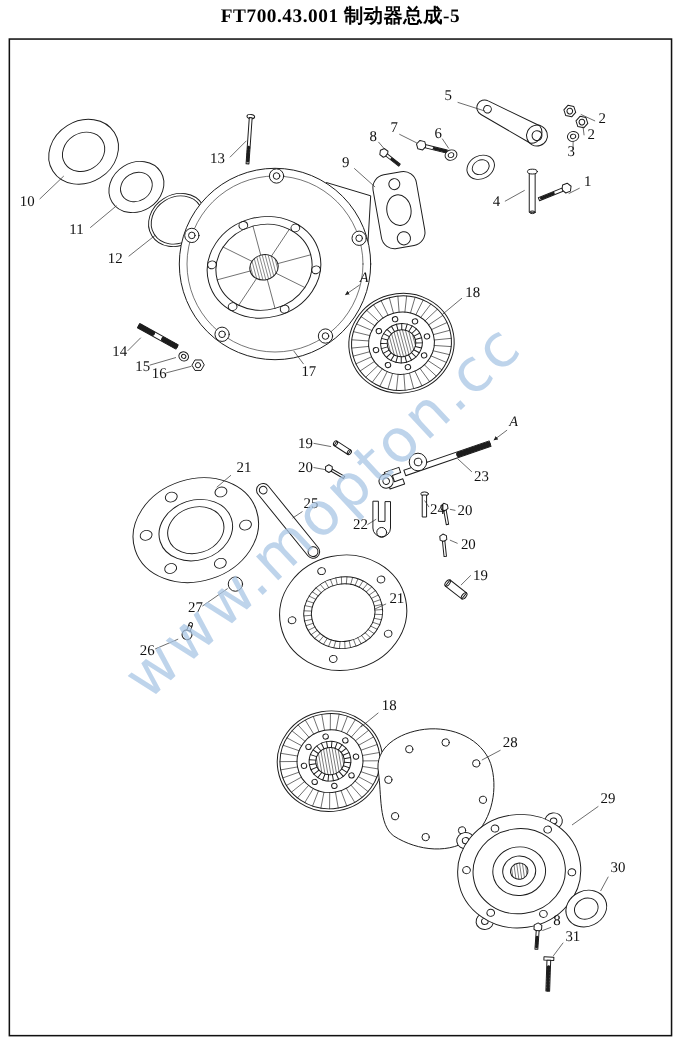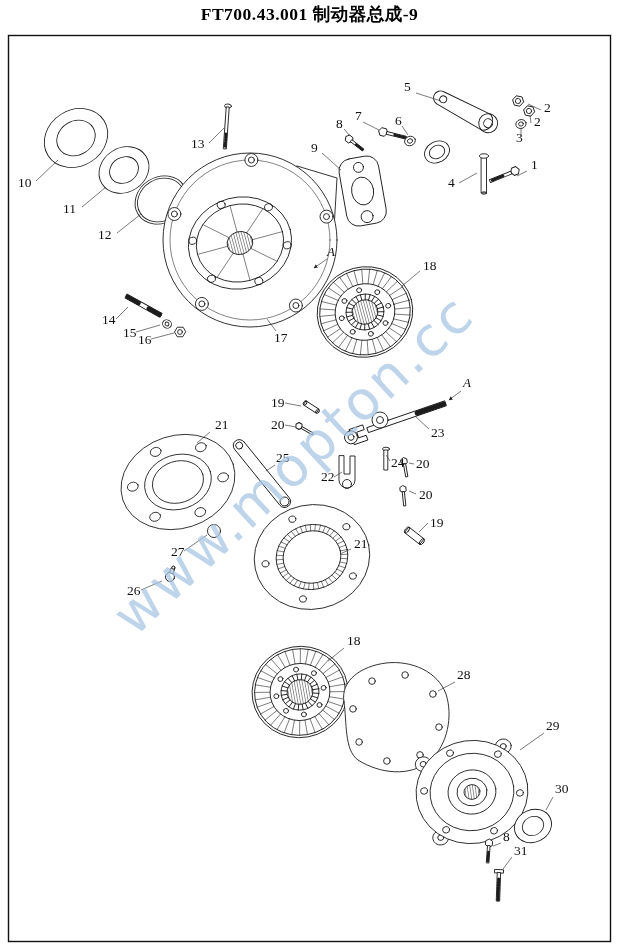--- a/index.html
+++ b/index.html
@@ -11,21 +11,21 @@
   .thin{stroke-width:.55;}
   .pw{fill:#fff;}
   .lbl{font:13.5px "Liberation Serif",serif;fill:#111;stroke:none;}
   .lblA{font:italic 13px "Liberation Serif",serif;fill:#111;stroke:none;}
   .leader{stroke:#333;stroke-width:.65;fill:none;}
   .wm{font:54px "DejaVu Sans",sans-serif;opacity:.75;letter-spacing:3px;stroke:none;}
 </style>
 </head>
 <body>
 
-<div class="title">FT700.43.001 制动器总成-9</div>
+<div class="title">FT700.43.001 制动器总成-5</div>
 
 <svg width="619" height="950" viewBox="0 0 619 950" xmlns="http://www.w3.org/2000/svg">
   <defs>
     <pattern id="hatchV" width="2.6" height="4" patternUnits="userSpaceOnUse">
       <path d="M1.3,0 V4" stroke="#444" stroke-width="0.6"></path>
     </pattern>
     <marker id="arrow" markerWidth="8" markerHeight="8" refX="5.5" refY="3" orient="auto">
       <path d="M0,0 L6,3 L0,6 Z" fill="#222" stroke="none"></path>
     </marker>
     <g id="clutch-disc" class="draw">

